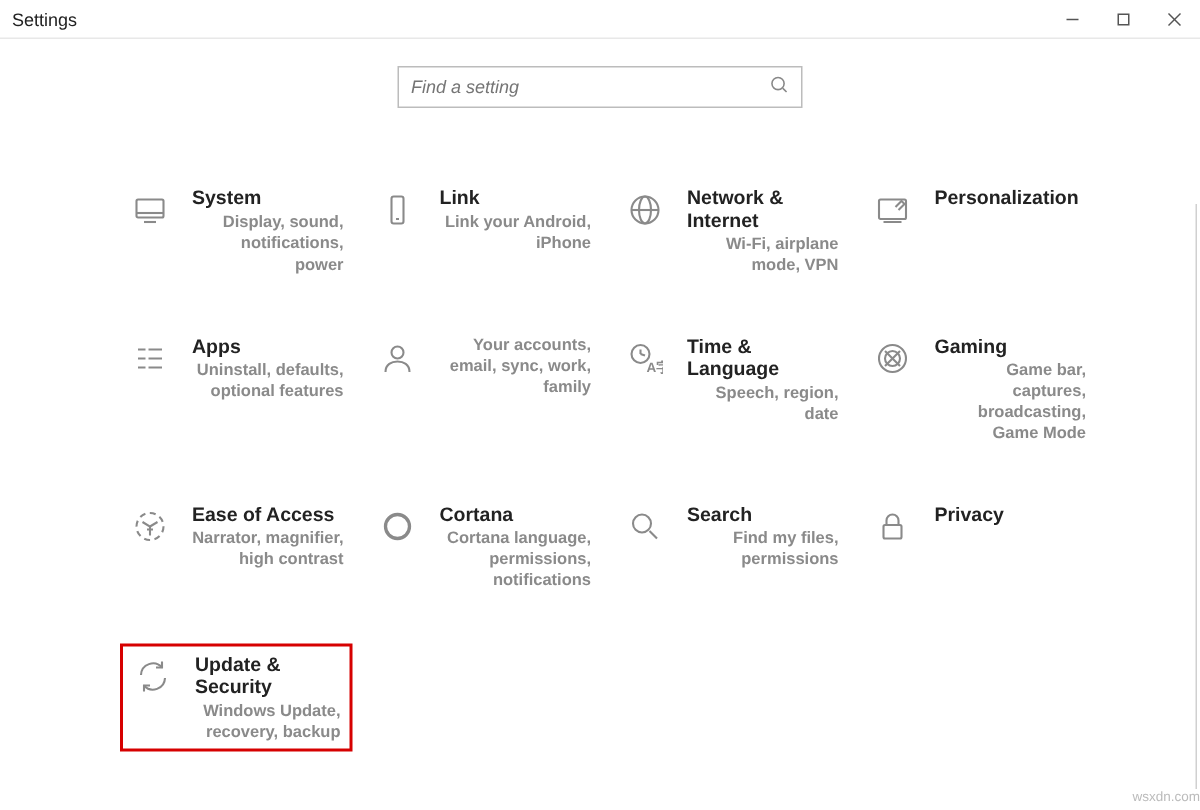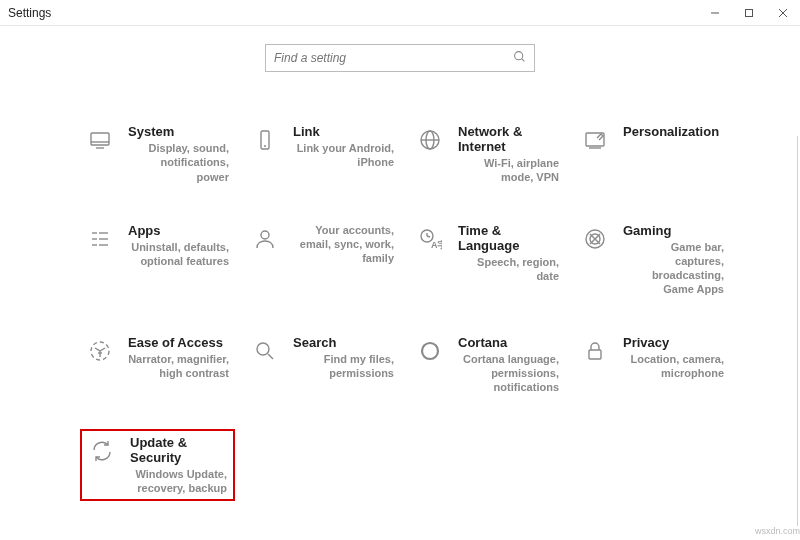--- a/index.html
+++ b/index.html
@@ -167,21 +167,21 @@
       <div class="ticon">
           <svg viewBox="0 0 24 24">
             <circle cx="12" cy="12" r="9"></circle>
             <circle cx="12" cy="12" r="5"></circle>
             <line x1="7" y1="7" x2="17" y2="17"></line>
             <line x1="17" y1="7" x2="7" y2="17"></line>
           </svg>
         </div>
       <div class="ttext">
           <div class="ttitle">Gaming</div>
-          <div class="tdesc">Game bar, captures, broadcasting, Game Apps</div>
+          <div class="tdesc">Game bar, captures, broadcasting, Game Mode</div>
         </div>
     </div>
 
     <div class="tile">
       <div class="ticon">
           <svg viewBox="0 0 24 24">
             <circle cx="12" cy="12" r="9" stroke-dasharray="4 3"></circle>
             <path d="M7 9 L12 12 L12 18"></path>
             <path d="M17 9 L12 12"></path>
             <line x1="10" y1="14" x2="14" y2="14"></line>
@@ -189,52 +189,51 @@
         </div>
       <div class="ttext">
           <div class="ttitle">Ease of Access</div>
           <div class="tdesc">Narrator, magnifier, high contrast</div>
         </div>
     </div>
 
     <div class="tile">
       <div class="ticon">
           <svg viewBox="0 0 24 24">
+            <circle cx="12" cy="12" r="8" stroke-width="2.2"></circle>
+          </svg>
+        </div>
+      <div class="ttext">
+          <div class="ttitle">Cortana</div>
+          <div class="tdesc">Cortana language, permissions, notifications</div>
+        </div>
+    </div>
+
+    <div class="tile">
+      <div class="ticon">
+          <svg viewBox="0 0 24 24">
             <circle cx="10" cy="10" r="6"></circle>
             <line x1="15" y1="15" x2="20" y2="20"></line>
           </svg>
         </div>
       <div class="ttext">
           <div class="ttitle">Search</div>
           <div class="tdesc">Find my files, permissions</div>
         </div>
     </div>
 
     <div class="tile">
       <div class="ticon">
           <svg viewBox="0 0 24 24">
-            <circle cx="12" cy="12" r="8" stroke-width="2.2"></circle>
-          </svg>
-        </div>
-      <div class="ttext">
-          <div class="ttitle">Cortana</div>
-          <div class="tdesc">Cortana language, permissions, notifications</div>
-        </div>
-    </div>
-
-    <div class="tile">
-      <div class="ticon">
-          <svg viewBox="0 0 24 24">
             <rect x="6" y="11" width="12" height="9" rx="1"></rect>
             <path d="M8 11 V8 a4 4 0 0 1 8 0 V11"></path>
           </svg>
         </div>
       <div class="ttext">
           <div class="ttitle">Privacy</div>
-          <div class="tdesc">Location, camera, microphone</div>
         </div>
     </div>
 
     <div class="tile highlight">
       <div class="ticon">
           <svg viewBox="0 0 24 24">
             <path d="M4 11 A8 8 0 0 1 18 6"></path>
             <polyline points="18 2 18 6 14 6"></polyline>
             <path d="M20 13 A8 8 0 0 1 6 18"></path>
             <polyline points="6 22 6 18 10 18"></polyline>

